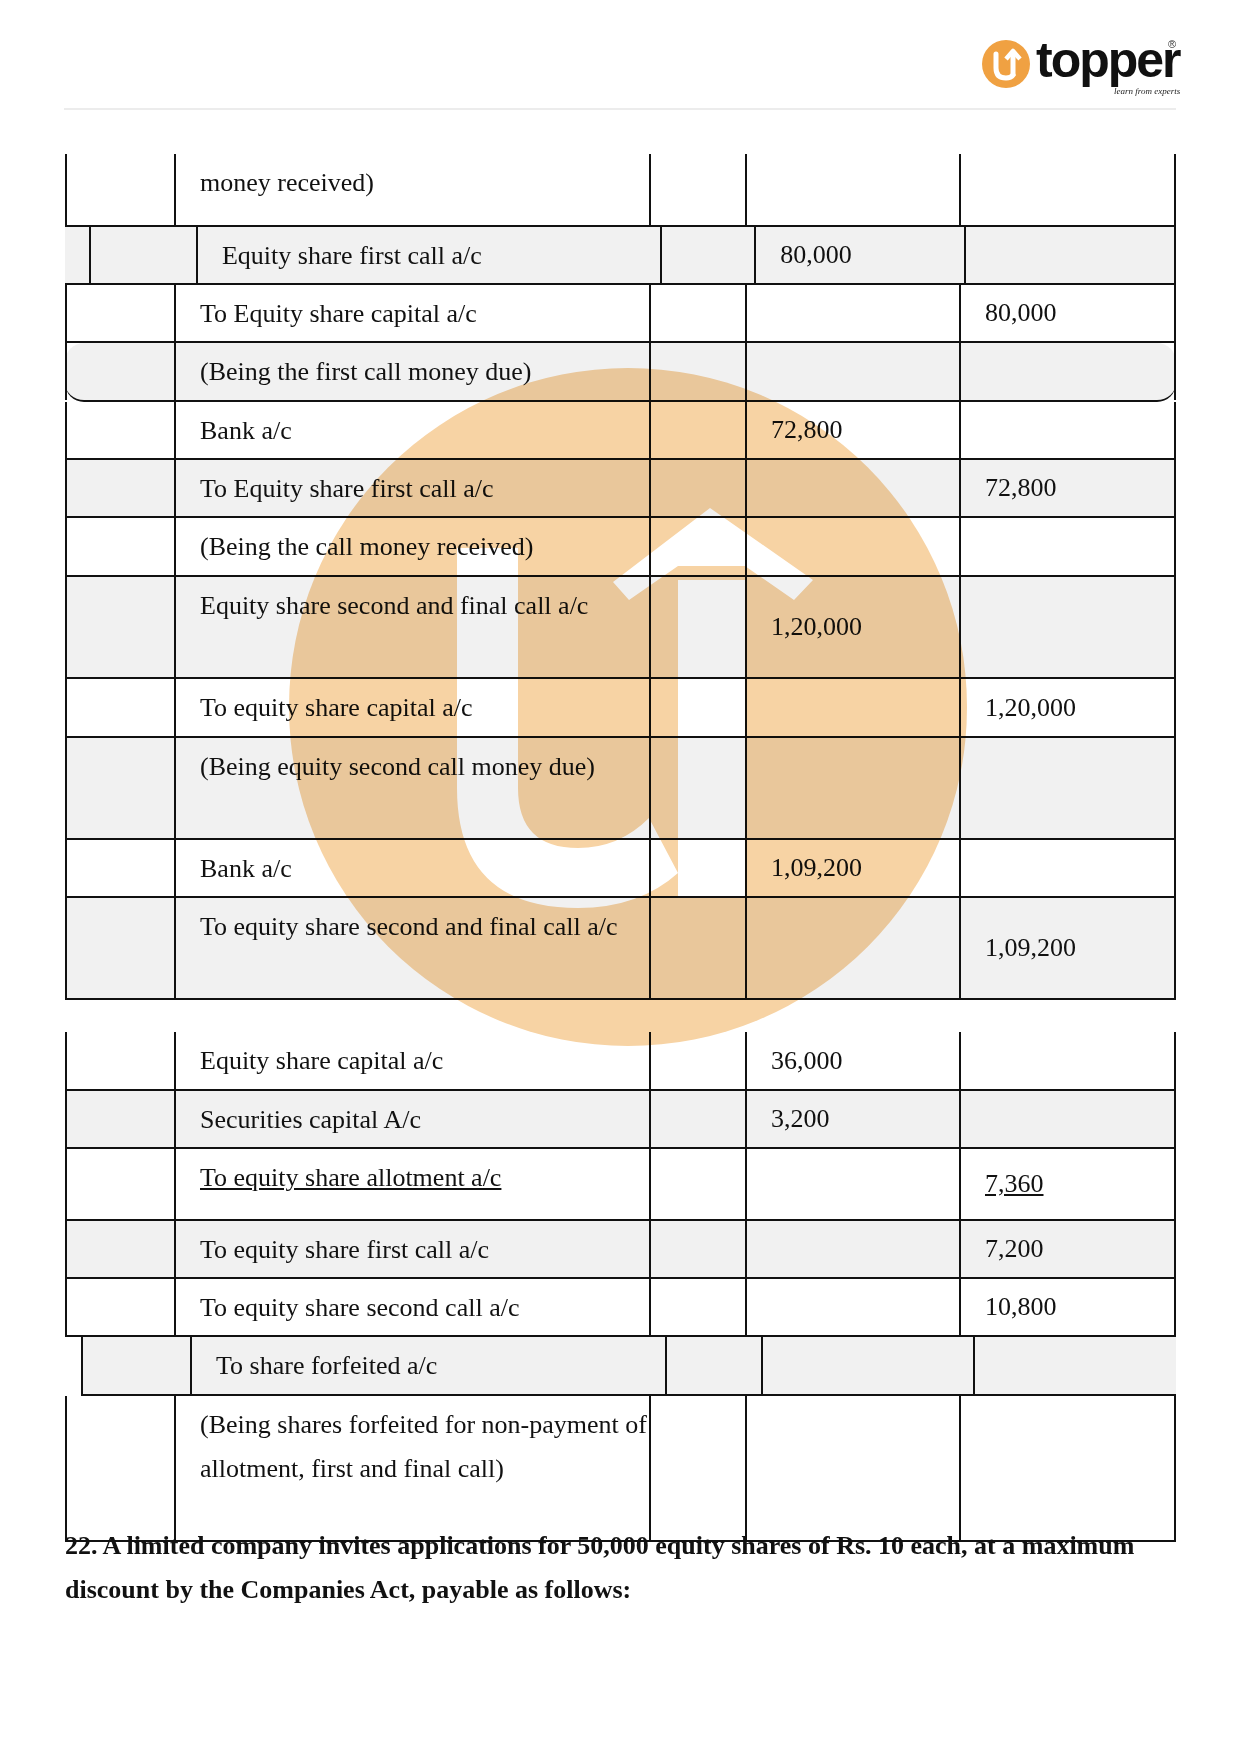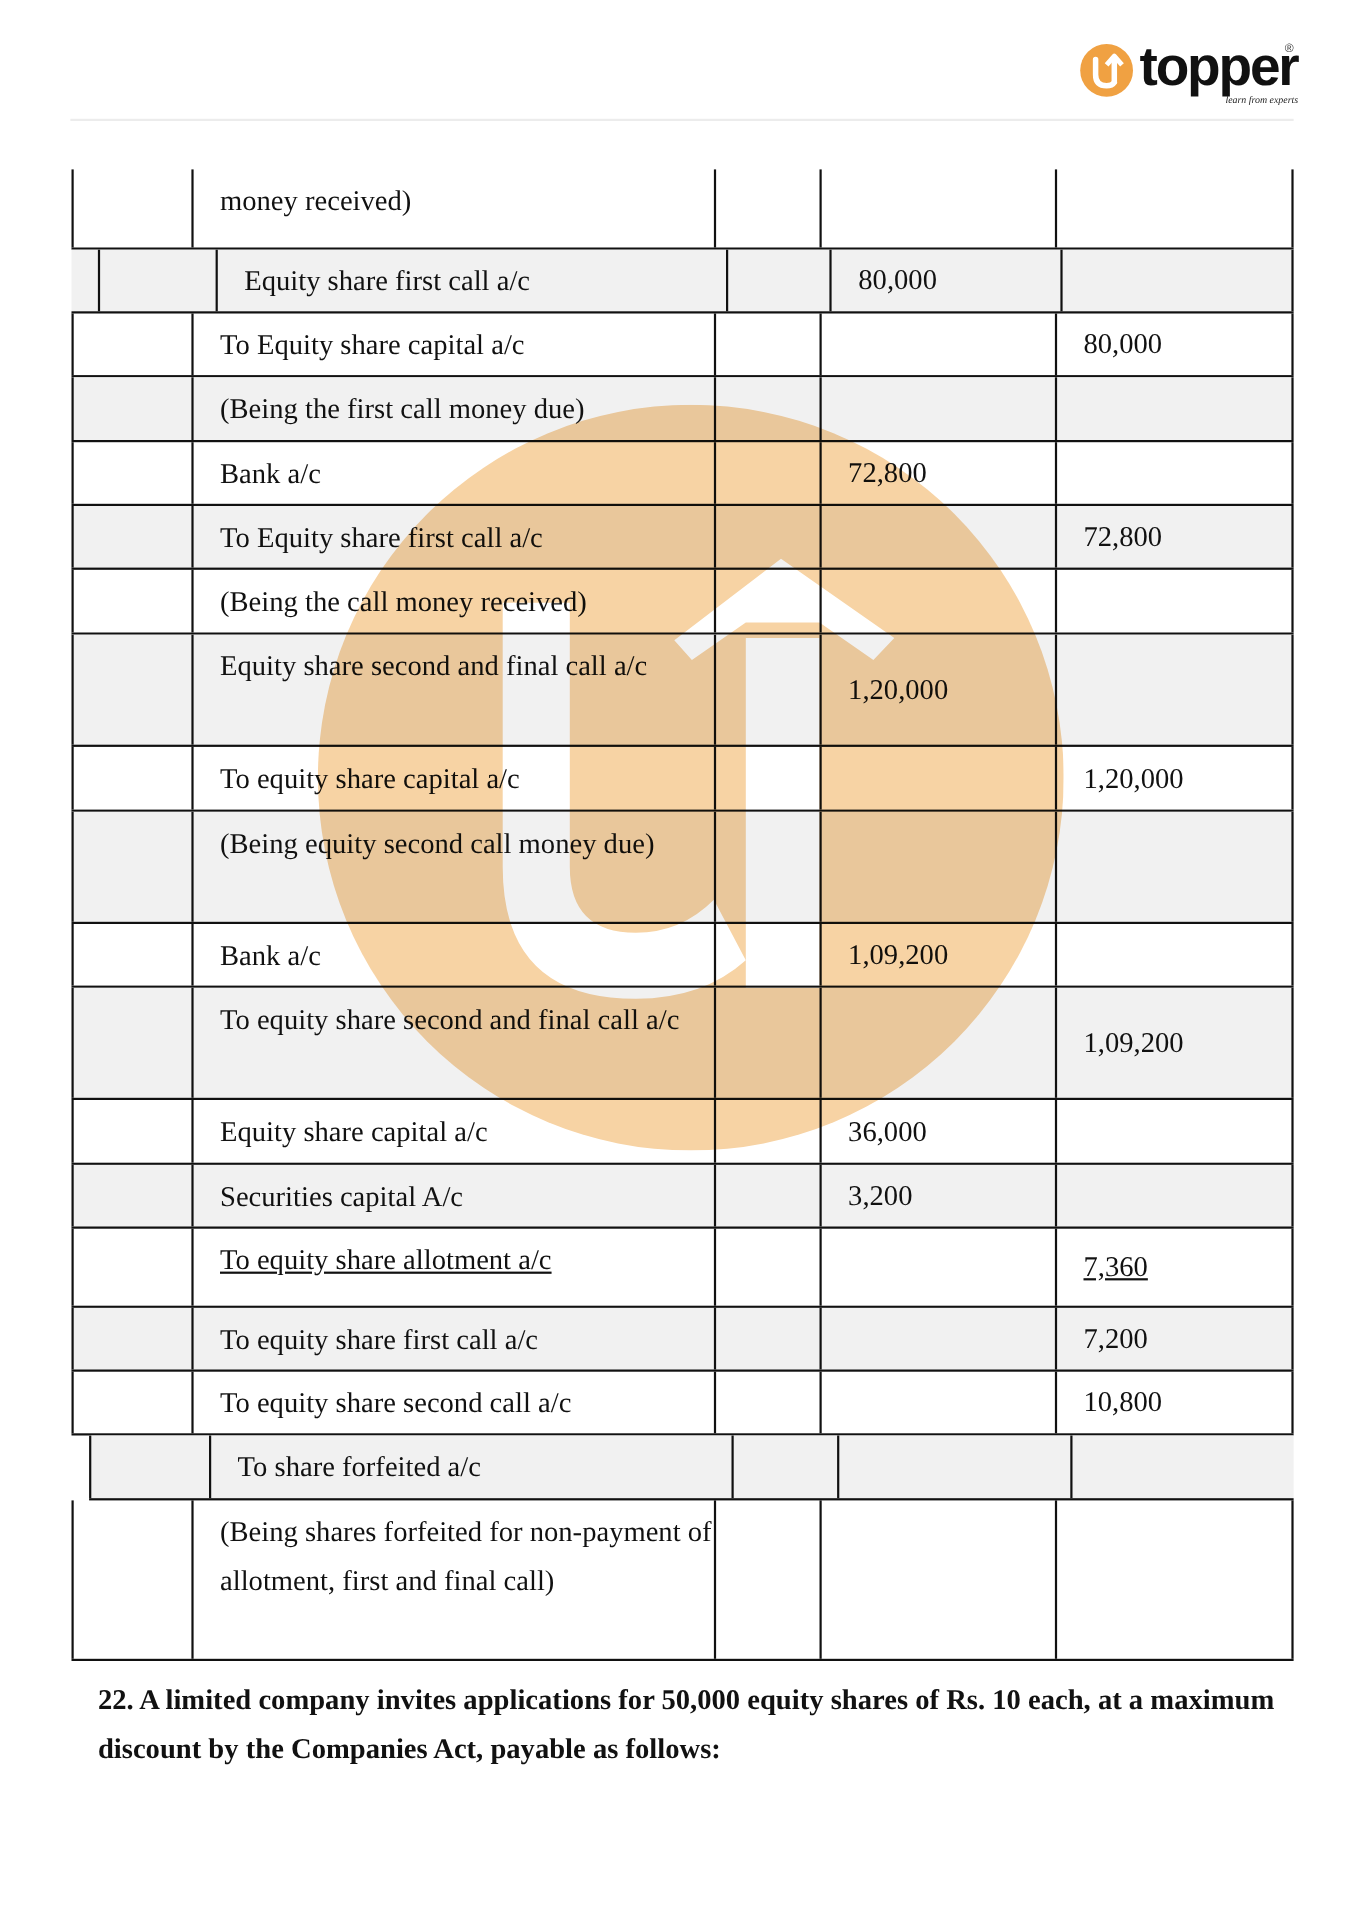--- a/index.html
+++ b/index.html
@@ -34,21 +34,21 @@
   .c-cr   { width: 217px; }
   .c-part .txt { padding-top: 7px; }
 
   
   .watermark { position: absolute; left: 289px; top: 368px; width: 678px; height: 678px;
                mix-blend-mode: multiply; pointer-events: none; }
 
   
   .question { position: absolute; left: 65px; top: 1524px; width: 1120px;
               font-family: "Liberation Serif", "DejaVu Serif", serif; font-weight: bold;
-              font-size: 26px; line-height: 44px; color: #111; margin-left: 24px; }
+              font-size: 26px; line-height: 44px; color: #111; }
 </style>
 </head>
 <body>
 
 <div class="logo">
   <div class="logo-circle">
     <svg width="48" height="48" viewBox="0 0 48 48">
       <path d="M14 14 L14 28 Q14 38 24 38 Q29 38 31 35" fill="none" stroke="#fff" stroke-width="5" stroke-linecap="round"></path>
       <path d="M31 36 L31 13" fill="none" stroke="#fff" stroke-width="5"></path>
       <path d="M24 19 L31 11 L38 19" fill="none" stroke="#fff" stroke-width="4.5" stroke-linejoin="round"></path>
@@ -105,21 +105,21 @@
       <div class="jcell c-lf">
         <span class="txt"></span>
       </div>
       <div class="jcell c-dr">
         <span class="txt"></span>
       </div>
       <div class="jcell c-cr">
         <span class="txt">80,000</span>
       </div>
     </div>
-    <div class="jrow grey" style="height: 59px;">
+    <div class="jrow grey" style="height: 59px; border-radius: 19px;">
       <div class="jcell c-date">
         <span class="txt"></span>
       </div>
       <div class="jcell c-part">
         <span class="txt">(Being the first call money due)</span>
       </div>
       <div class="jcell c-lf">
         <span class="txt"></span>
       </div>
       <div class="jcell c-dr">
@@ -258,21 +258,21 @@
       <div class="jcell c-lf">
         <span class="txt"></span>
       </div>
       <div class="jcell c-dr">
         <span class="txt"></span>
       </div>
       <div class="jcell c-cr">
         <span class="txt">1,09,200</span>
       </div>
     </div>
-    <div class="jrow" style="height: 59px;">
+    <div class="jrow" style="height: 59px; margin-top: 32px;">
       <div class="jcell c-date">
         <span class="txt"></span>
       </div>
       <div class="jcell c-part">
         <span class="txt">Equity share capital a/c</span>
       </div>
       <div class="jcell c-lf">
         <span class="txt"></span>
       </div>
       <div class="jcell c-dr">

